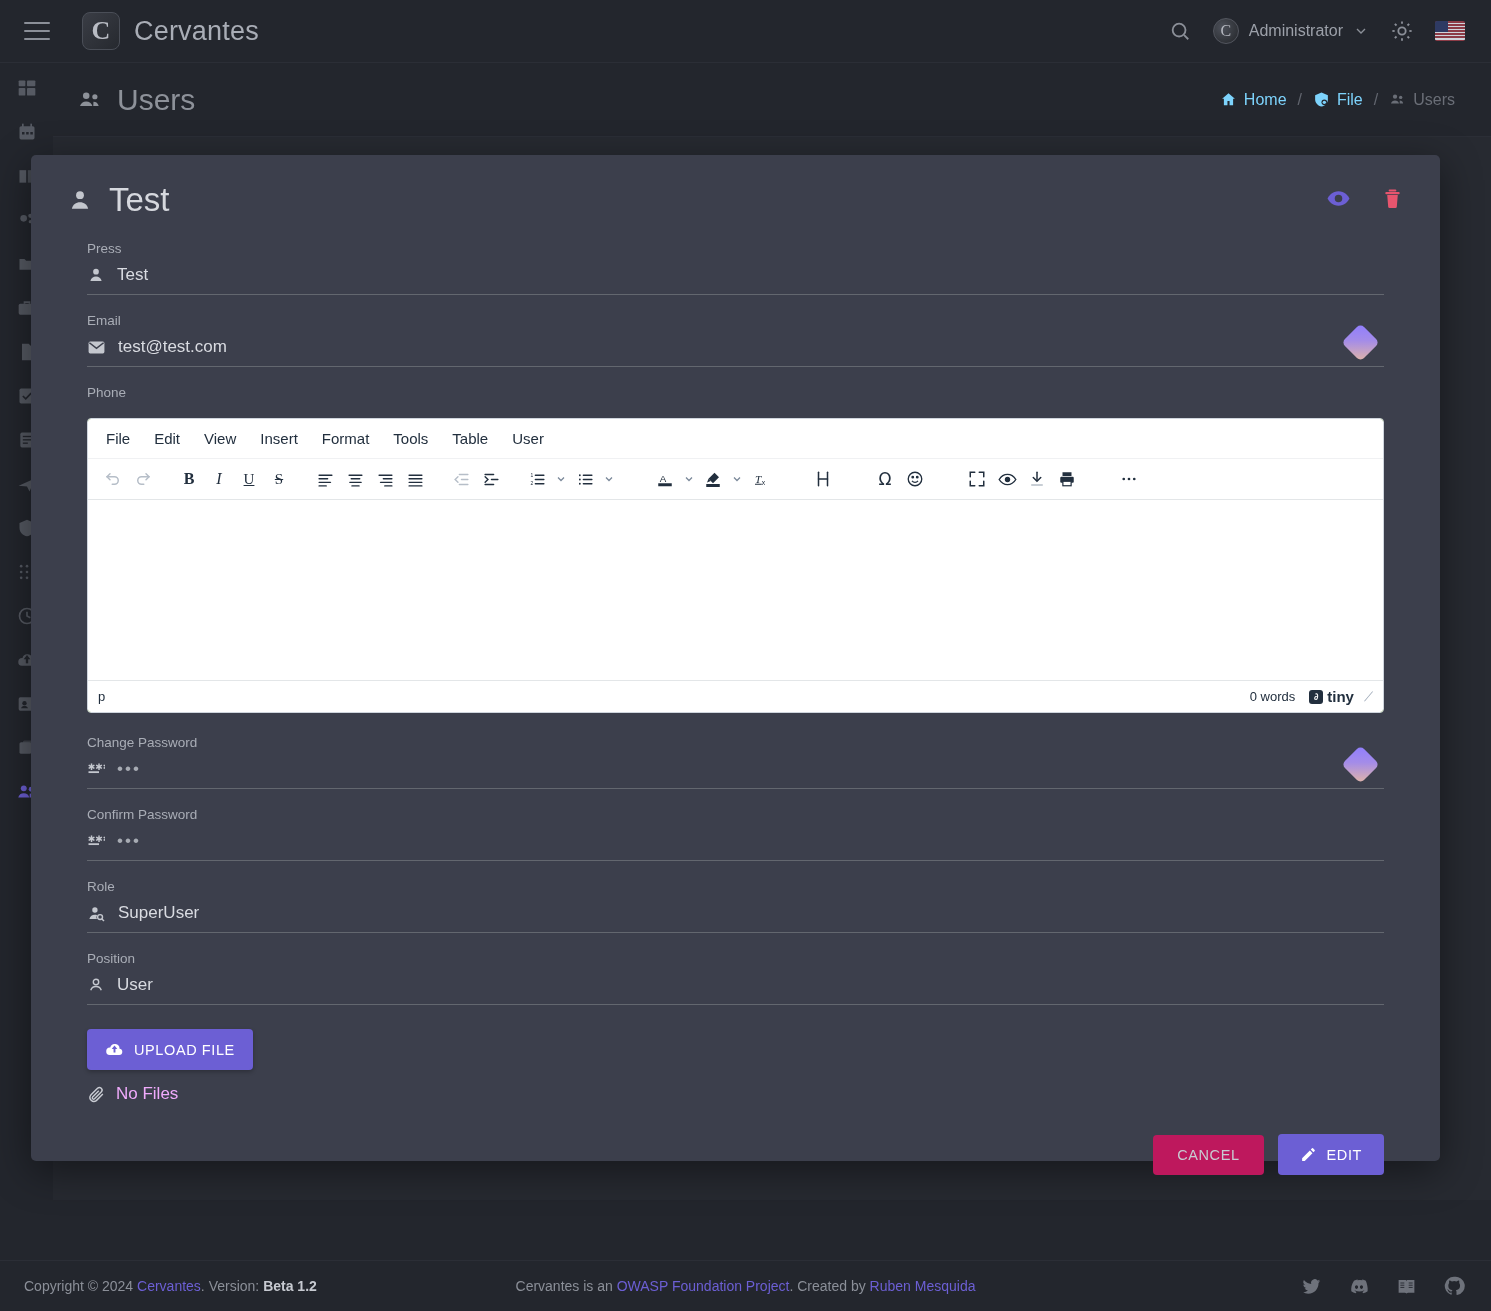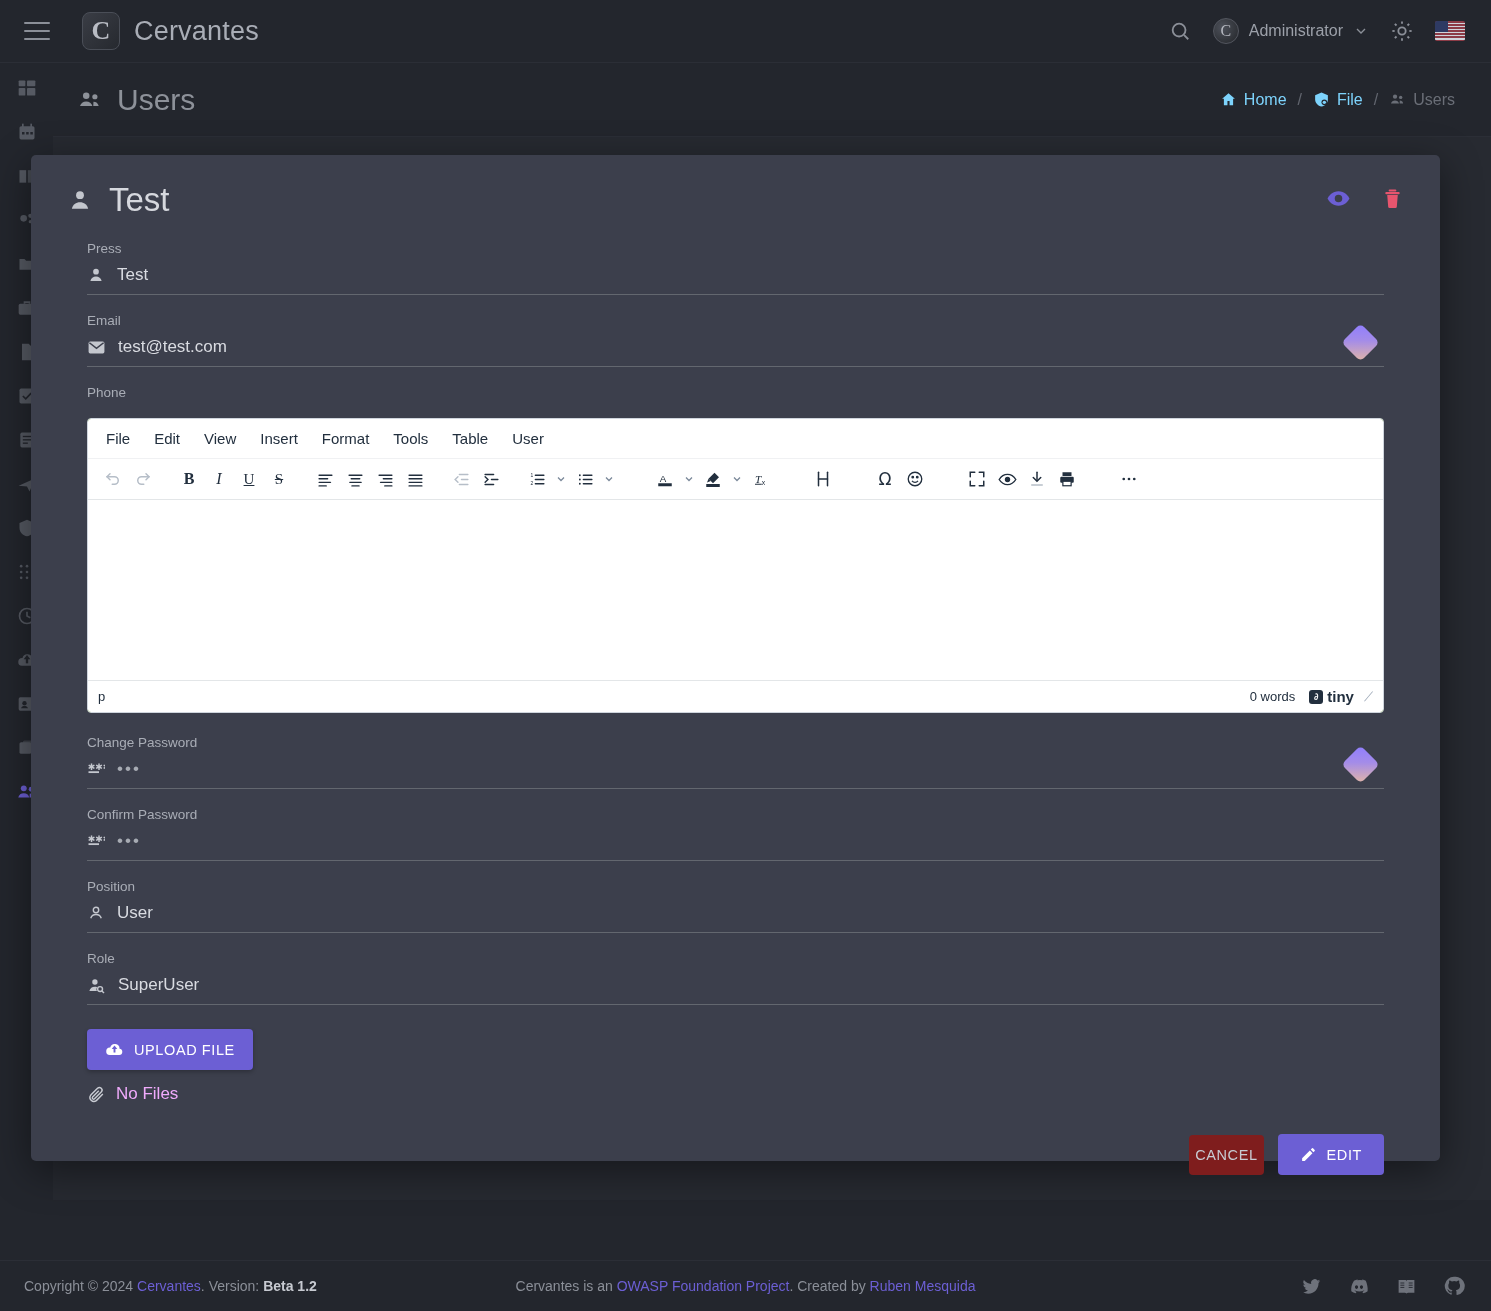--- a/index.html
+++ b/index.html
@@ -191,22 +191,22 @@
     padding: 11px 18px; font-size: 14.5px; letter-spacing: .6px; cursor:pointer;
     box-shadow: 0 2px 4px rgba(0,0,0,.25);
   }
   .no-files { display:flex; align-items:center; gap:10px; margin-top: 14px; color:#f0abfc; font-size: 17px; }
 
   .modal-footer {
     display:flex; justify-content:flex-end; align-items:center; gap: 14px;
     padding: 30px 56px 0 56px;
   }
   .btn-cancel {
-    background: #7f1d1d; color:#c8cbd2; border:none; border-radius:4px;
-    padding: 12px 6px; font-size:14.5px; letter-spacing:.6px; cursor:pointer;
+    background: #be185d; color:#c8cbd2; border:none; border-radius:4px;
+    padding: 12px 24px; font-size:14.5px; letter-spacing:.6px; cursor:pointer;
   }
   .btn-edit {
     background:#6c5fd4; color:#fff; border:none; border-radius:4px;
     padding: 12px 22px; font-size:14.5px; letter-spacing:.6px; cursor:pointer;
     display:inline-flex; align-items:center; gap:10px;
   }
 
   
   .footer {
     position:absolute; bottom:0; left:0; width:1491px; height:51px;
@@ -750,44 +750,44 @@
           <svg width="18" height="18" viewBox="0 0 24 24" fill="currentColor">
               <text x="1" y="13" font-size="12" fill="currentColor" font-family="DejaVu Sans">✱✱✱</text>
               <rect x="2" y="15" width="14" height="2.4"></rect>
             </svg>
         </span>
         <span class="field-value pw-dots">•••</span>
       </div>
     </div>
 
     <div class="field">
-      <div class="field-label">Position</div>
-      <div class="field-line">
-        <span class="field-icon">
-          <svg width="18" height="18" viewBox="0 0 24 24" fill="none" stroke="currentColor" stroke-width="1.9">
-              <circle cx="12" cy="8" r="3.6"></circle>
-              <path d="M5 19c1-3.3 3.7-5 7-5s6 1.7 7 5"></path>
-            </svg>
-        </span>
-        <span class="field-value">User</span>
-      </div>
-    </div>
-
-    <div class="field">
       <div class="field-label">Role</div>
       <div class="field-line">
         <span class="field-icon">
           <svg width="19" height="19" viewBox="0 0 24 24" fill="currentColor">
               <circle cx="10" cy="7.5" r="3.4"></circle>
               <path d="M3 19c.8-3.4 3.4-5.3 7-5.3 1 0 1.9.1 2.7.4A4.6 4.6 0 0 0 12.5 19z"></path>
               <circle cx="16.5" cy="16.5" r="3.1" fill="none" stroke="currentColor" stroke-width="1.8"></circle>
               <line x1="18.8" y1="18.8" x2="21.5" y2="21.5" stroke="currentColor" stroke-width="1.8"></line>
             </svg>
         </span>
         <span class="field-value">SuperUser</span>
+      </div>
+    </div>
+
+    <div class="field">
+      <div class="field-label">Position</div>
+      <div class="field-line">
+        <span class="field-icon">
+          <svg width="18" height="18" viewBox="0 0 24 24" fill="none" stroke="currentColor" stroke-width="1.9">
+              <circle cx="12" cy="8" r="3.6"></circle>
+              <path d="M5 19c1-3.3 3.7-5 7-5s6 1.7 7 5"></path>
+            </svg>
+        </span>
+        <span class="field-value">User</span>
       </div>
     </div>
 
     <div style="margin-top:24px;">
       <button class="upload-btn">
         <span style="display:flex;">
           <svg width="19" height="19" viewBox="0 0 24 24" fill="currentColor">
               <path d="M6 19h12a4 4 0 0 0 .4-7.96A6 6 0 0 0 6.6 9.5 4.2 4.2 0 0 0 6 19z"></path>
               <polygon points="12 7 15.5 11.5 8.5 11.5" fill="#6c5fd4"></polygon>
               <rect x="10.8" y="10.8" width="2.4" height="5" fill="#6c5fd4"></rect>

